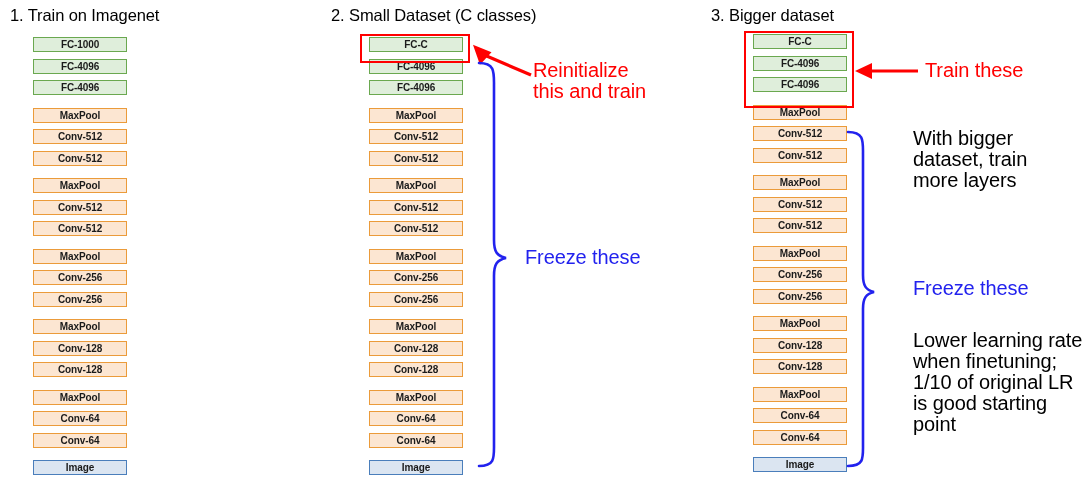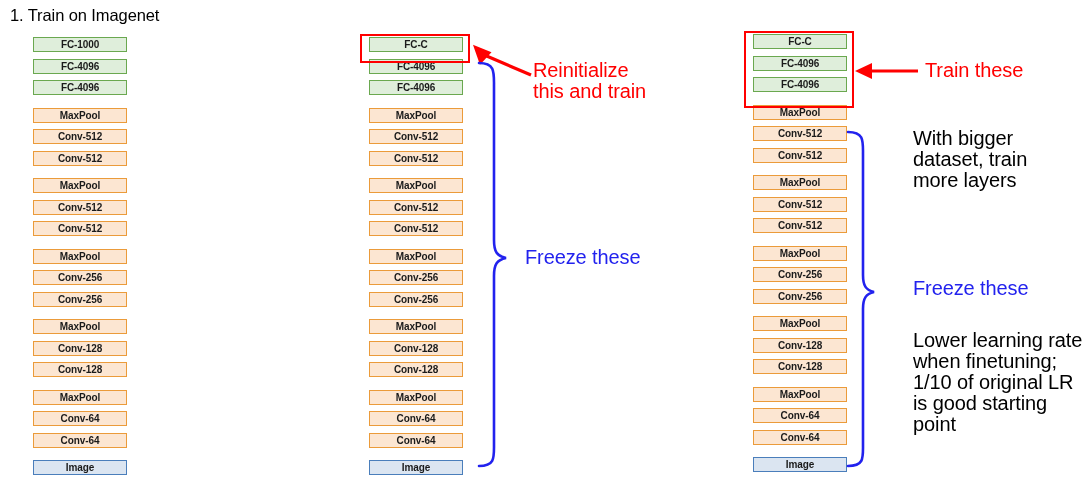--- a/index.html
+++ b/index.html
@@ -104,20 +104,22 @@
     height: 482px;
     pointer-events: none;
   }
 </style>
 </head>
 <body>
 
 <div class="stage">
 
   <div class="col-title" id="title-col1">1. Train on Imagenet</div>
+  <div class="col-title" id="title-col2">2. Small Dataset (C classes)</div>
+  <div class="col-title" id="title-col3">3. Bigger dataset</div>
 
   <div id="stack-col1">
       <div class="layer-box green" style="left: 33px; width: 94px; top: 37px;">FC-1000</div>
       <div class="layer-box green" style="left: 33px; width: 94px; top: 59px;">FC-4096</div>
       <div class="layer-box green" style="left: 33px; width: 94px; top: 80px;">FC-4096</div>
       <div class="layer-box orange" style="left: 33px; width: 94px; top: 108px;">MaxPool</div>
       <div class="layer-box orange" style="left: 33px; width: 94px; top: 129px;">Conv-512</div>
       <div class="layer-box orange" style="left: 33px; width: 94px; top: 151px;">Conv-512</div>
       <div class="layer-box orange" style="left: 33px; width: 94px; top: 178px;">MaxPool</div>
       <div class="layer-box orange" style="left: 33px; width: 94px; top: 200px;">Conv-512</div>

